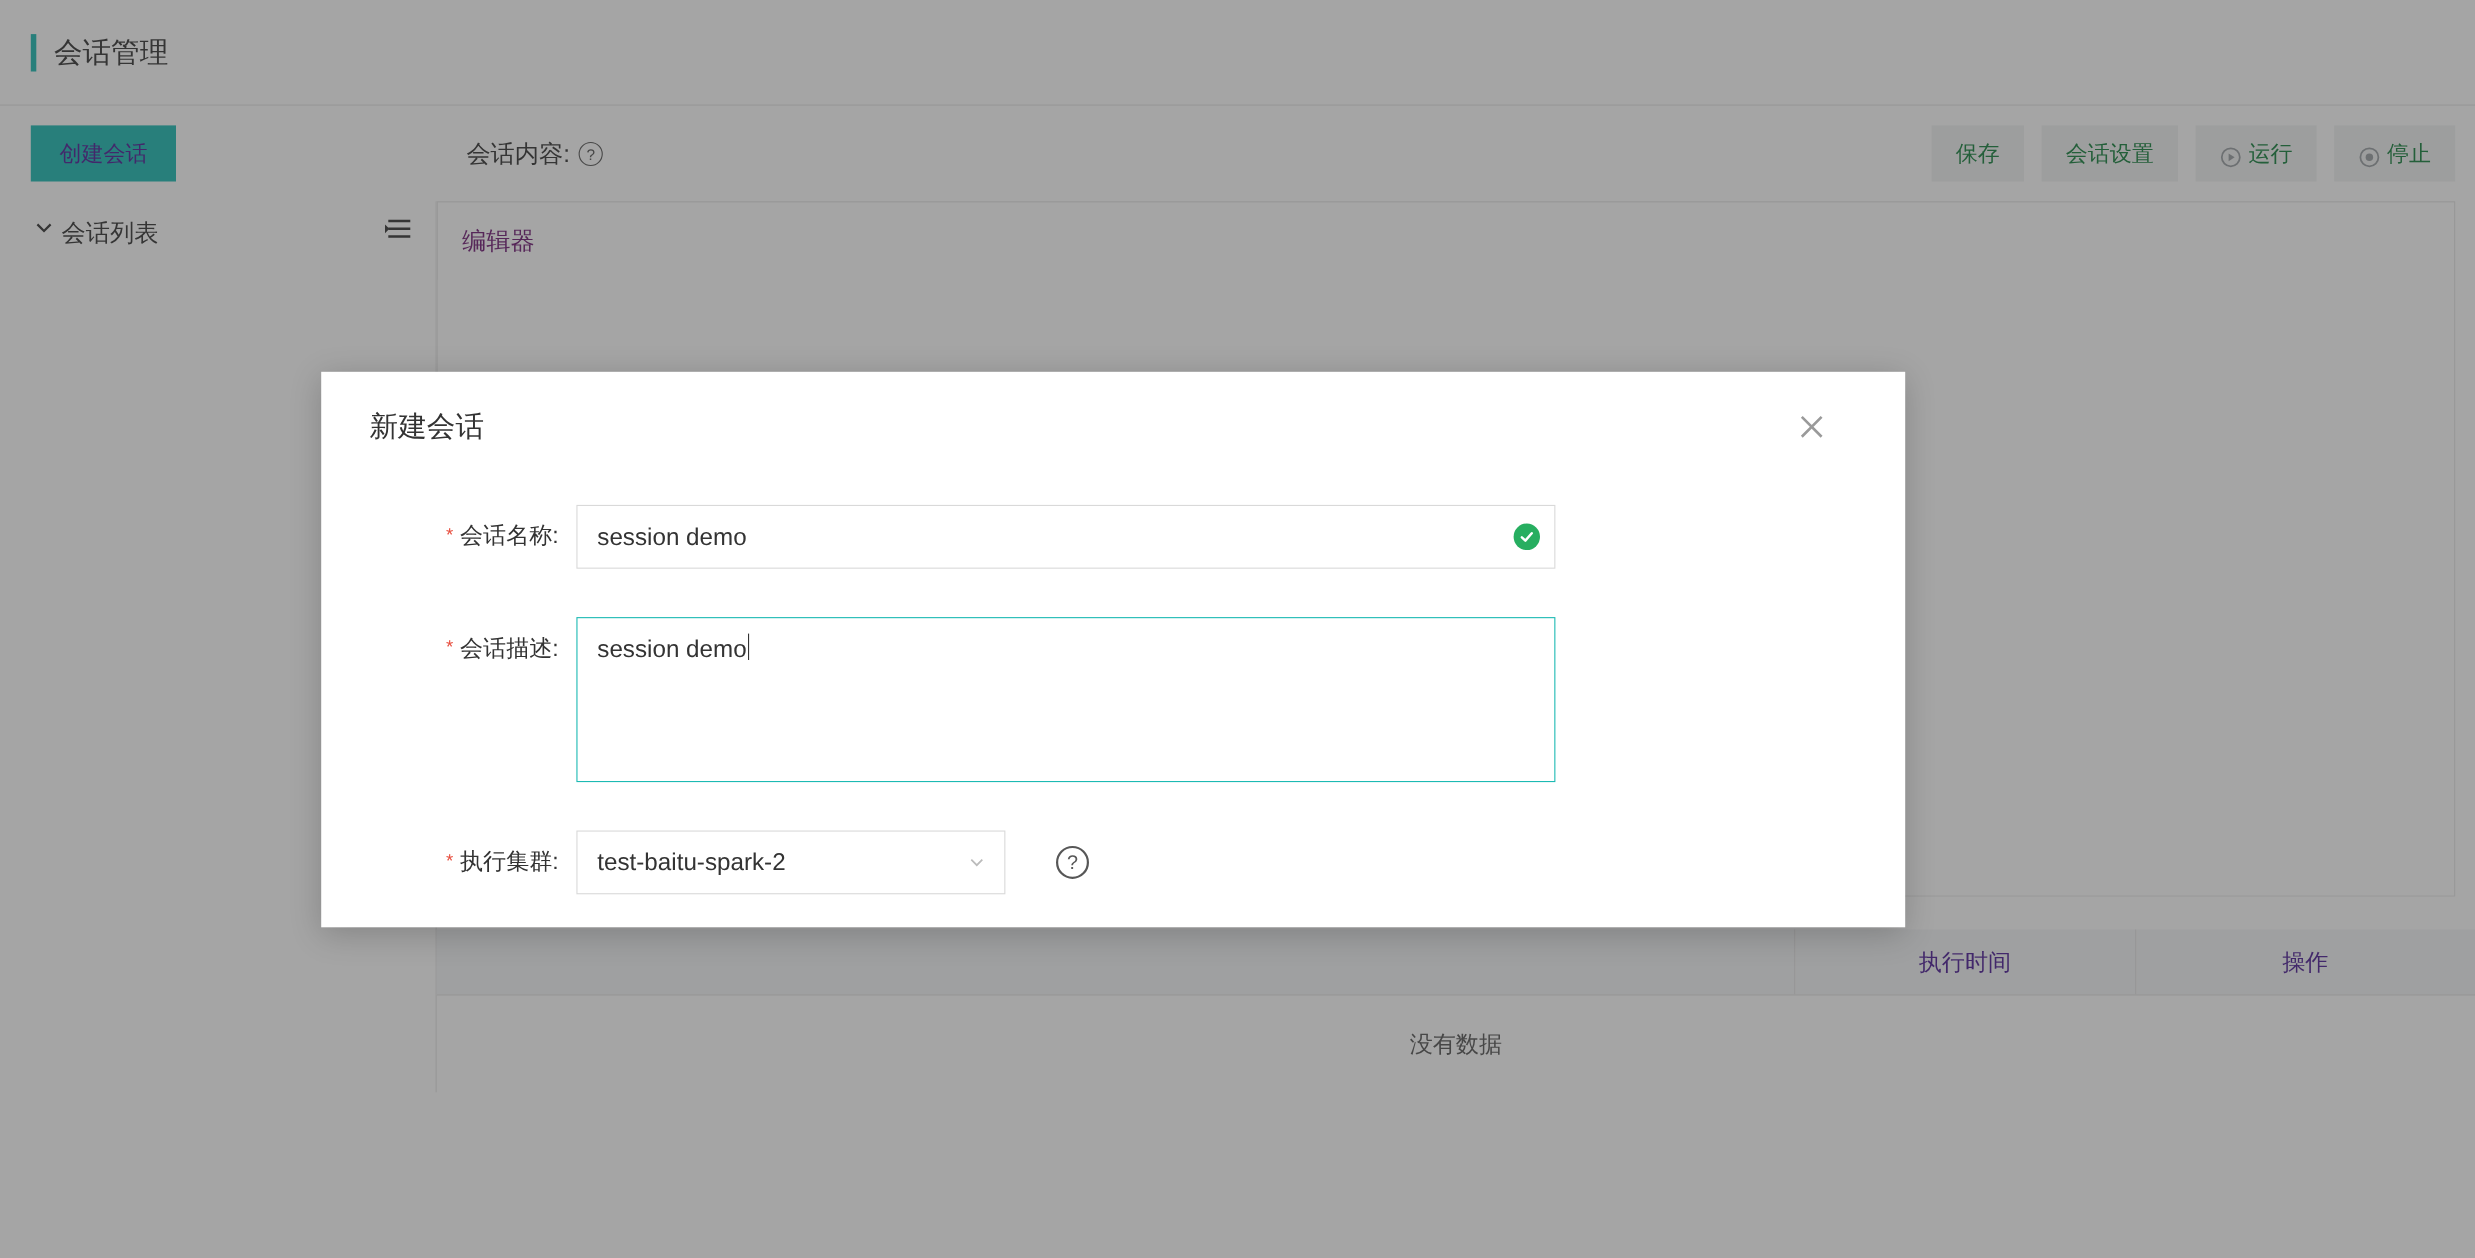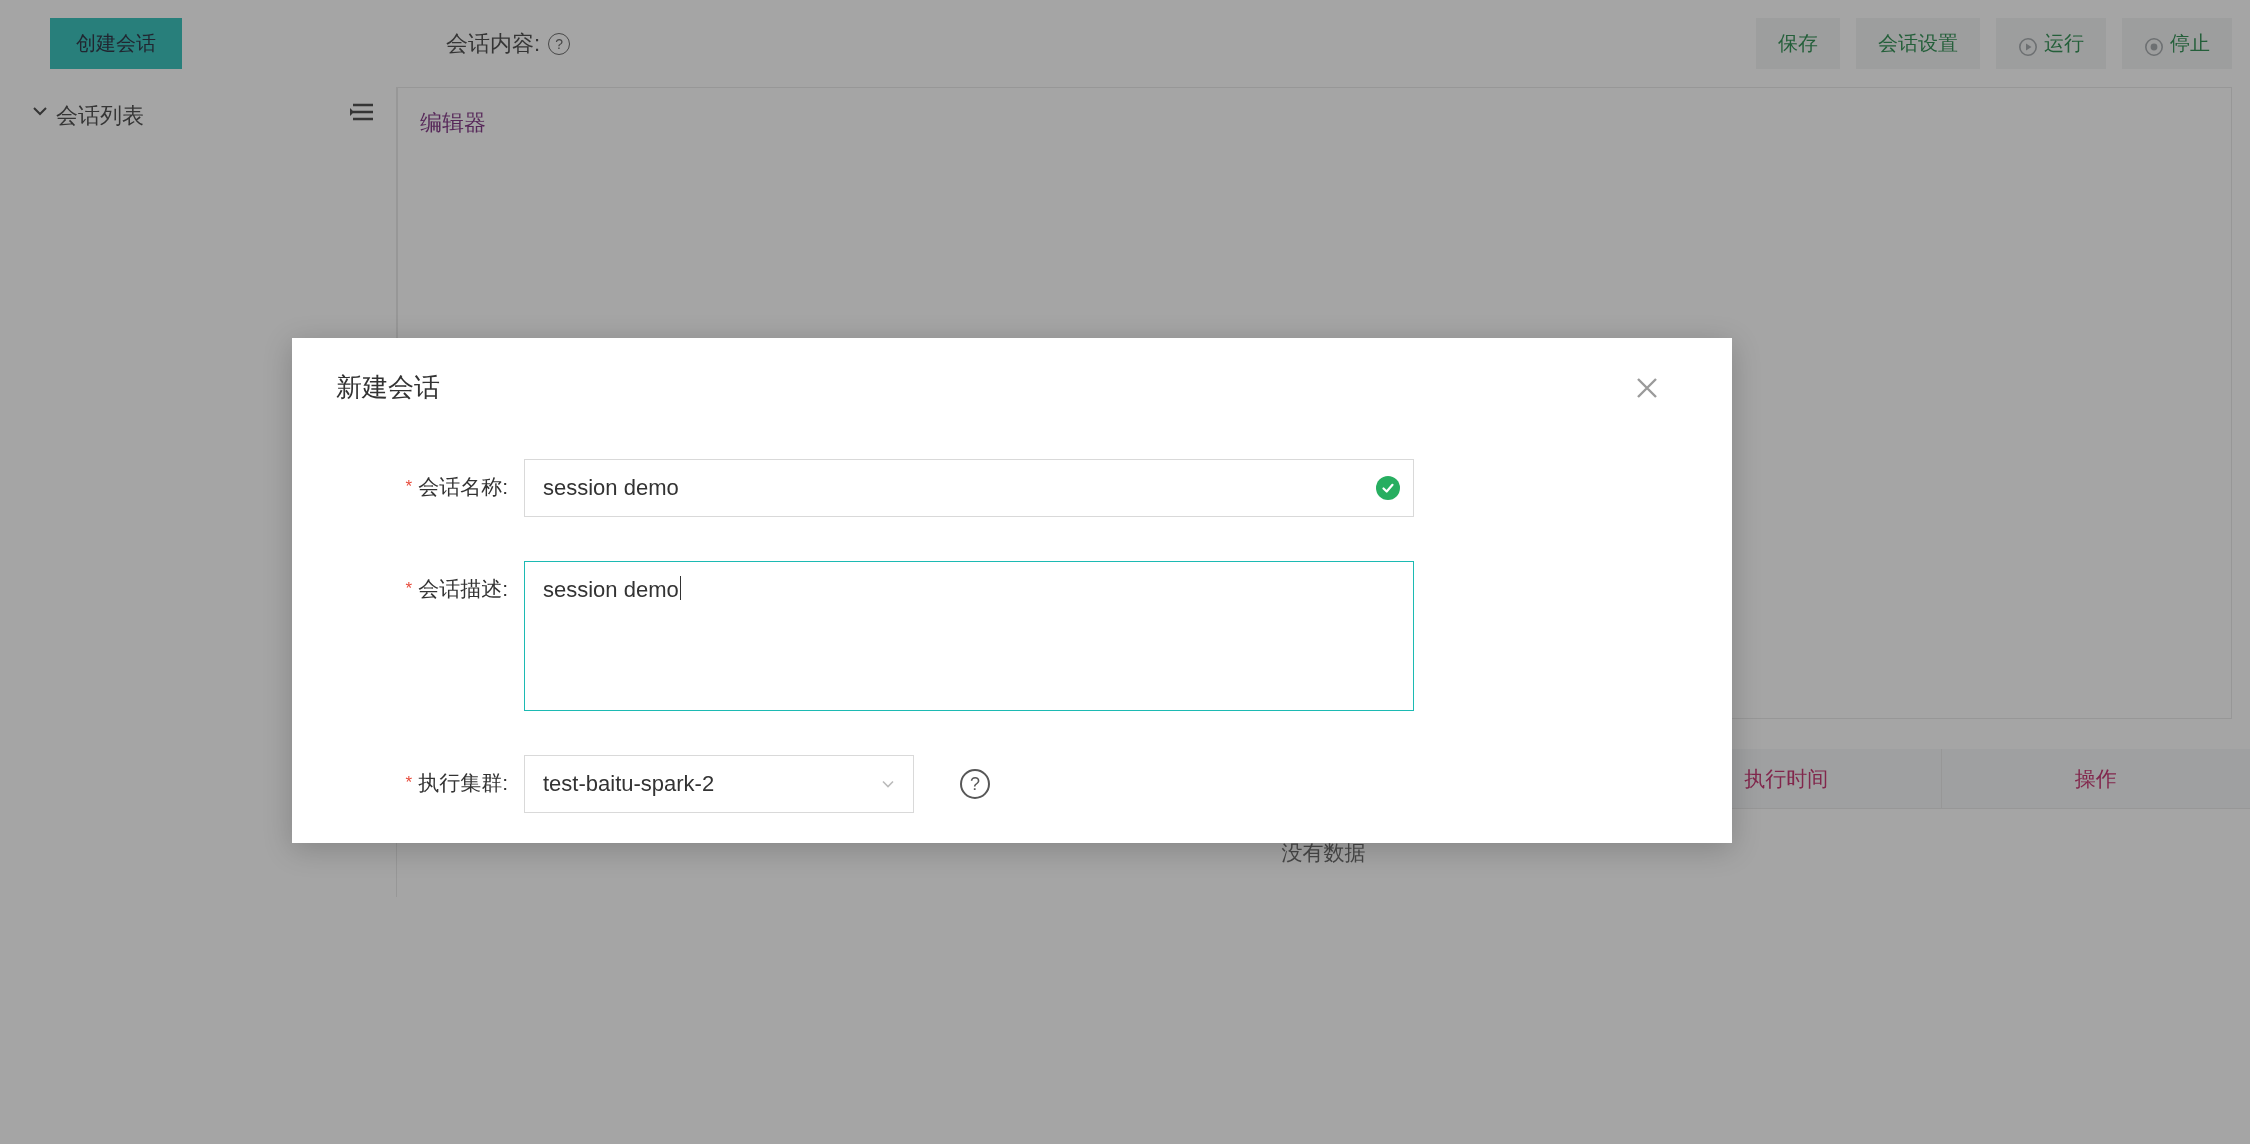--- a/index.html
+++ b/index.html
@@ -37,26 +37,25 @@
       font-weight: 400;
       color: #333;
     }
     .toolbar-row {
       display: flex;
       align-items: center;
       padding: 18px 0 18px 28px;
     }
     .create-btn {
       background: #1cbab3;
-      color: #0f172a;
+      color: #4c1d95;
       border: none;
       font-size: 20px;
       padding: 12px 26px;
       cursor: pointer;
-      margin-left: 22px;
     }
     .content-label-group {
       margin-left: 264px;
       display: flex;
       align-items: center;
       font-size: 22px;
       color: #333;
     }
     .help-circle {
       width: 22px; height: 22px;
@@ -138,21 +137,21 @@
       height: 60px;
       align-items: stretch;
       border-bottom: 1px solid #e5e5e5;
     }
     .result-head > div {
       flex: 1;
       display: flex;
       align-items: center;
       justify-content: center;
       font-size: 21px;
-      color: #be185d;
+      color: #4c1d95;
       border-left: 1px solid #e5e5e5;
     }
     .result-head > div:first-child { border-left: none; }
     .no-data {
       text-align: center;
       padding: 30px 0;
       font-size: 21px;
       color: #555;
     }
 
@@ -309,20 +308,24 @@
       background: #333;
       vertical-align: -3px;
       margin-left: 1px;
     }
   </style>
 </head>
 <body>
 
 <div class="page" style="transform: scale(1);">
 
+  <div class="titlebar">
+    <div class="title-marker"></div>
+    <h1>会话管理</h1>
+  </div>
 
   <div class="toolbar-row">
     <button class="create-btn">创建会话</button>
 
     <div class="content-label-group">
       <span>会话内容:</span>
       <span class="help-circle">?</span>
     </div>
 
     <div class="right-buttons">

